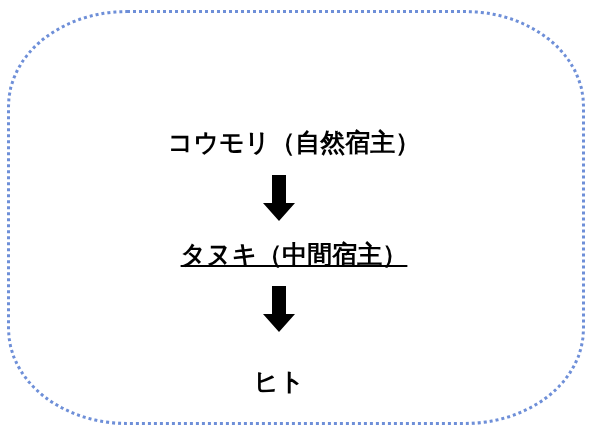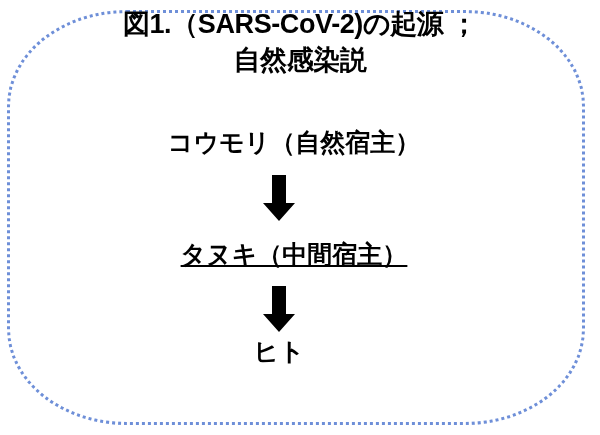--- a/index.html
+++ b/index.html
@@ -80,21 +80,21 @@
     width: 600px;
     display: flex;
     justify-content: center;
     padding-right: 42px;
     box-sizing: border-box;
   }
   .arrow-gap-1 { margin-top: 17px; }
   .arrow-gap-2 { margin-top: 16px; }
 
   .label-gap-1 { margin-top: 17px; text-decoration: underline; }
-  .label-gap-2 { margin-top: 3px; }
+  .label-gap-2 { margin-top: 34px; font-family: Liberation Serif, serif; }
 
   
   .label-row {
     width: 600px;
     display: flex;
     justify-content: center;
     padding-right: 12px;
     box-sizing: border-box;
   }
   .label-row.tight {
@@ -105,24 +105,20 @@
     display: block;
   }
 </style>
 </head>
 <body>
 
 <div id="figure-canvas">
 
   <div class="frame"></div>
 
-  <div class="title">
-    <span class="title-line">図1.（SARS-CoV-2)の起源 ；</span>
-    <span class="title-line">自然感染説</span>
-  </div>
 
   <div class="flow">
 
     <div class="label-row">
       <div class="node-label">コウモリ（自然宿主）</div>
     </div>
 
     <div class="arrow-wrap arrow-gap-1">
       <svg class="arrow-icon" width="32" height="46" viewBox="0 0 32 46" aria-hidden="true">
         <polygon points="9,0 23,0 23,28 32,28 16,46 0,28 9,28" fill="#000000"></polygon>

